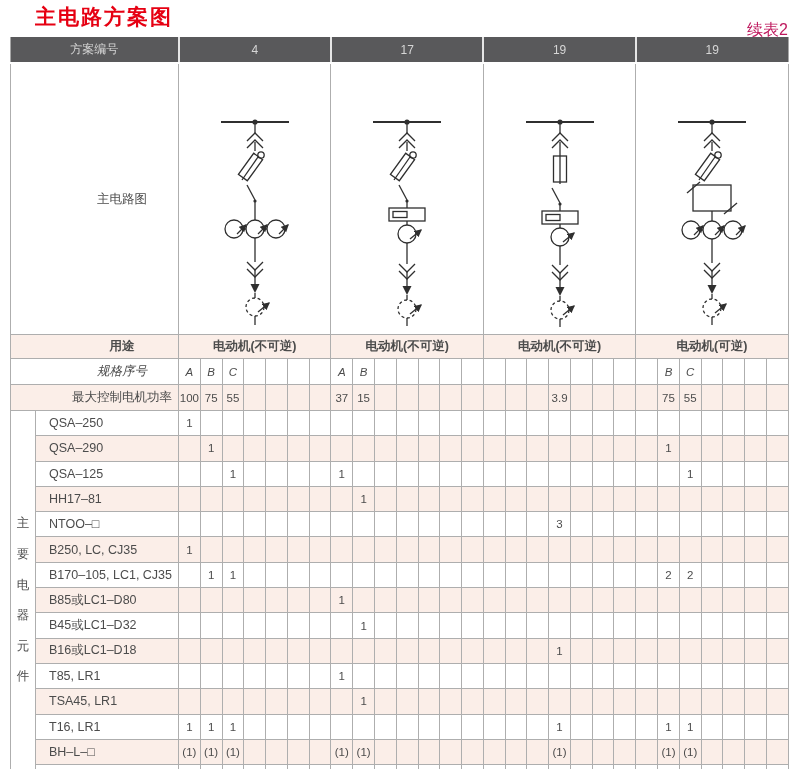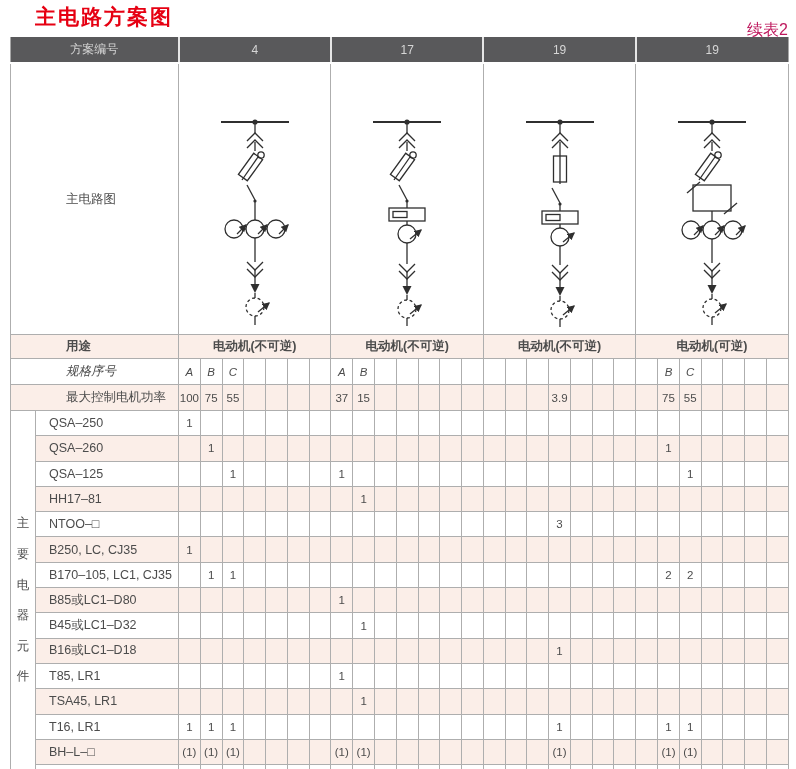--- a/index.html
+++ b/index.html
@@ -5,21 +5,21 @@
   html,body{margin:0;padding:0;background:#fff;font-family:"Liberation Sans","DejaVu Sans",sans-serif;}
   .page{position:relative;width:796px;height:769px;background:#fff;overflow:hidden;}
   .title{position:absolute;left:35px;top:3px;margin:0;font-size:21px;font-weight:bold;letter-spacing:2px;color:#e60012;}
   .cont{position:absolute;right:8px;top:20px;font-size:16px;color:#be185d;}
   table{position:absolute;left:10px;top:37px;width:778px;border-collapse:collapse;table-layout:fixed;border-bottom:2px solid #8f8f8f;border-left:1px solid #a8a8a8;border-right:1px solid #a8a8a8;}
   th{background:#59595b;color:#d6d6d6;font-weight:normal;font-size:12px;height:23px;border-left:2px solid #e6e6e6;border-bottom:2px solid #fff;}
   th:first-child{border-left:none;text-align:center;}
   td{border:1px solid #aeaeae;font-size:11.5px;color:#4c4c4c;text-align:center;padding:0;height:24.3px;overflow:hidden;white-space:nowrap;}
   tr.pink td{background:#fbeee8;}
   td.lbl{text-align:left;padding-left:13px;font-size:12.5px;}
-  td.pad35{padding-left:55px;}
+  td.pad35{padding-left:55px;text-align:center;}
   td.s0{border-left:1px solid #8f8f8f;}
   tr.r-diagram td{height:270px;vertical-align:middle;}
   tr.r-usage td{height:23px;font-size:12.5px;font-weight:bold;}
   tr.r-spec td{height:25px;font-style:italic;}
   tr.r-power td{height:25px;}
   td.group-strip{background:#fff;vertical-align:middle;padding:0;}
   .vert{width:100%;text-align:center;font-size:12.5px;color:#4c4c4c;line-height:2.45;white-space:pre-line;}
   .diag svg{display:block;margin:0 auto;}
   .diag svg line,.diag svg polyline,.diag svg rect,.diag svg circle{stroke:#2f2f2f;fill:none;stroke-width:1.3;}
   .diag svg .f{fill:#2f2f2f;stroke:none;}
@@ -298,21 +298,21 @@
           <td></td>
           <td class="s0"></td>
           <td></td>
           <td></td>
           <td></td>
           <td></td>
           <td></td>
           <td></td>
         </tr>
         <tr class="pink">
-          <td class="lbl">QSA–260</td>
+          <td class="lbl">QSA–290</td>
           <td class="s0"></td>
           <td>1</td>
           <td></td>
           <td></td>
           <td></td>
           <td></td>
           <td></td>
           <td class="s0"></td>
           <td></td>
           <td></td>

